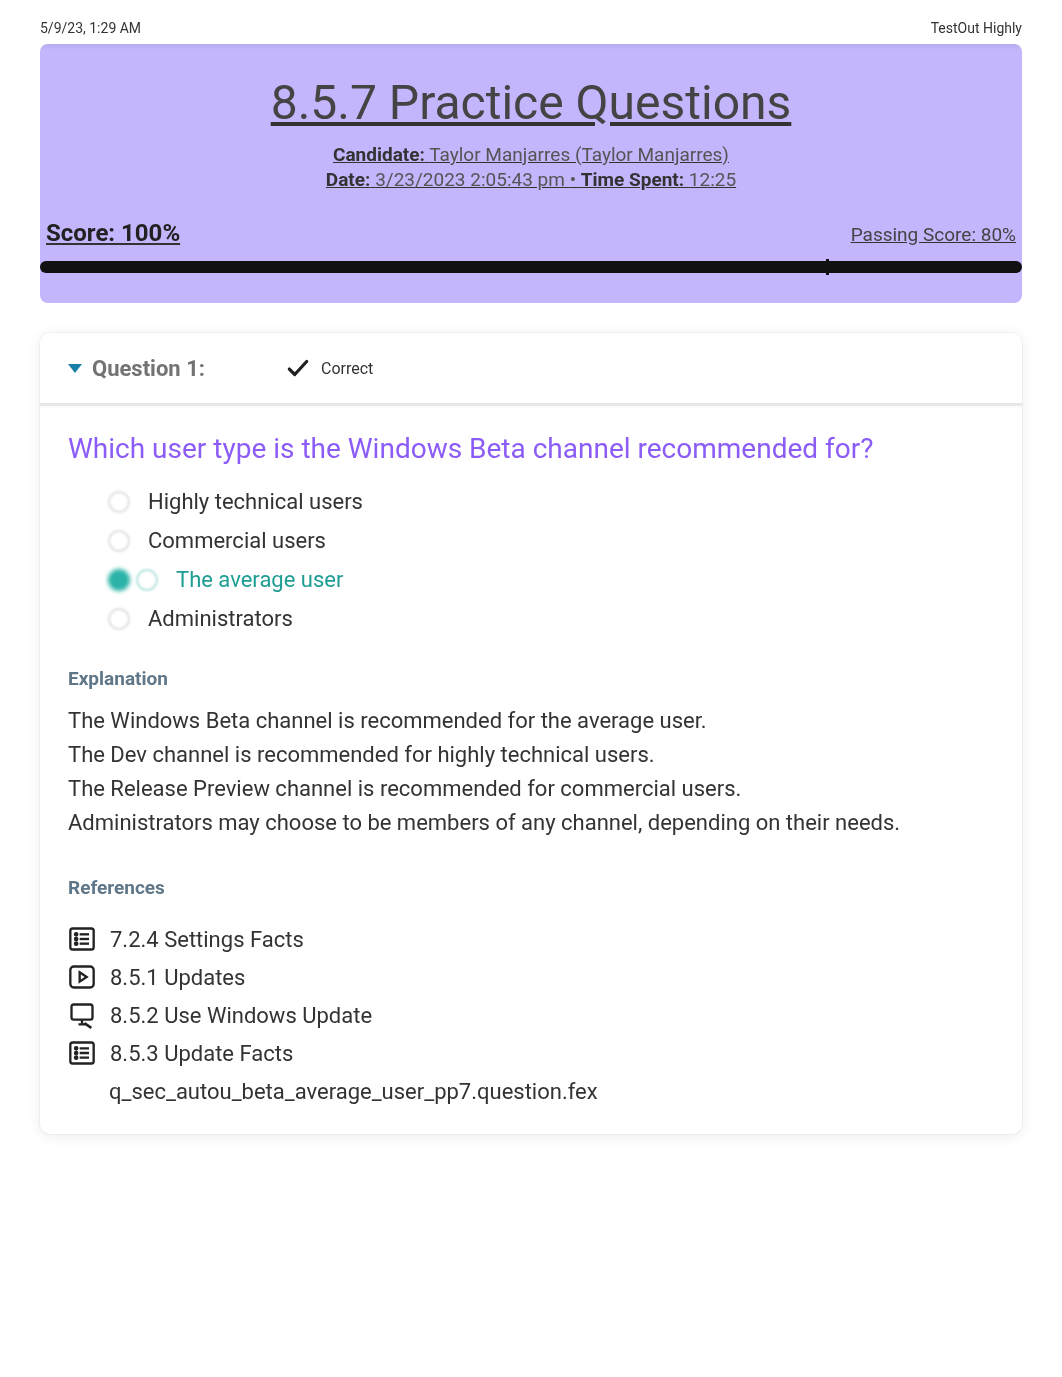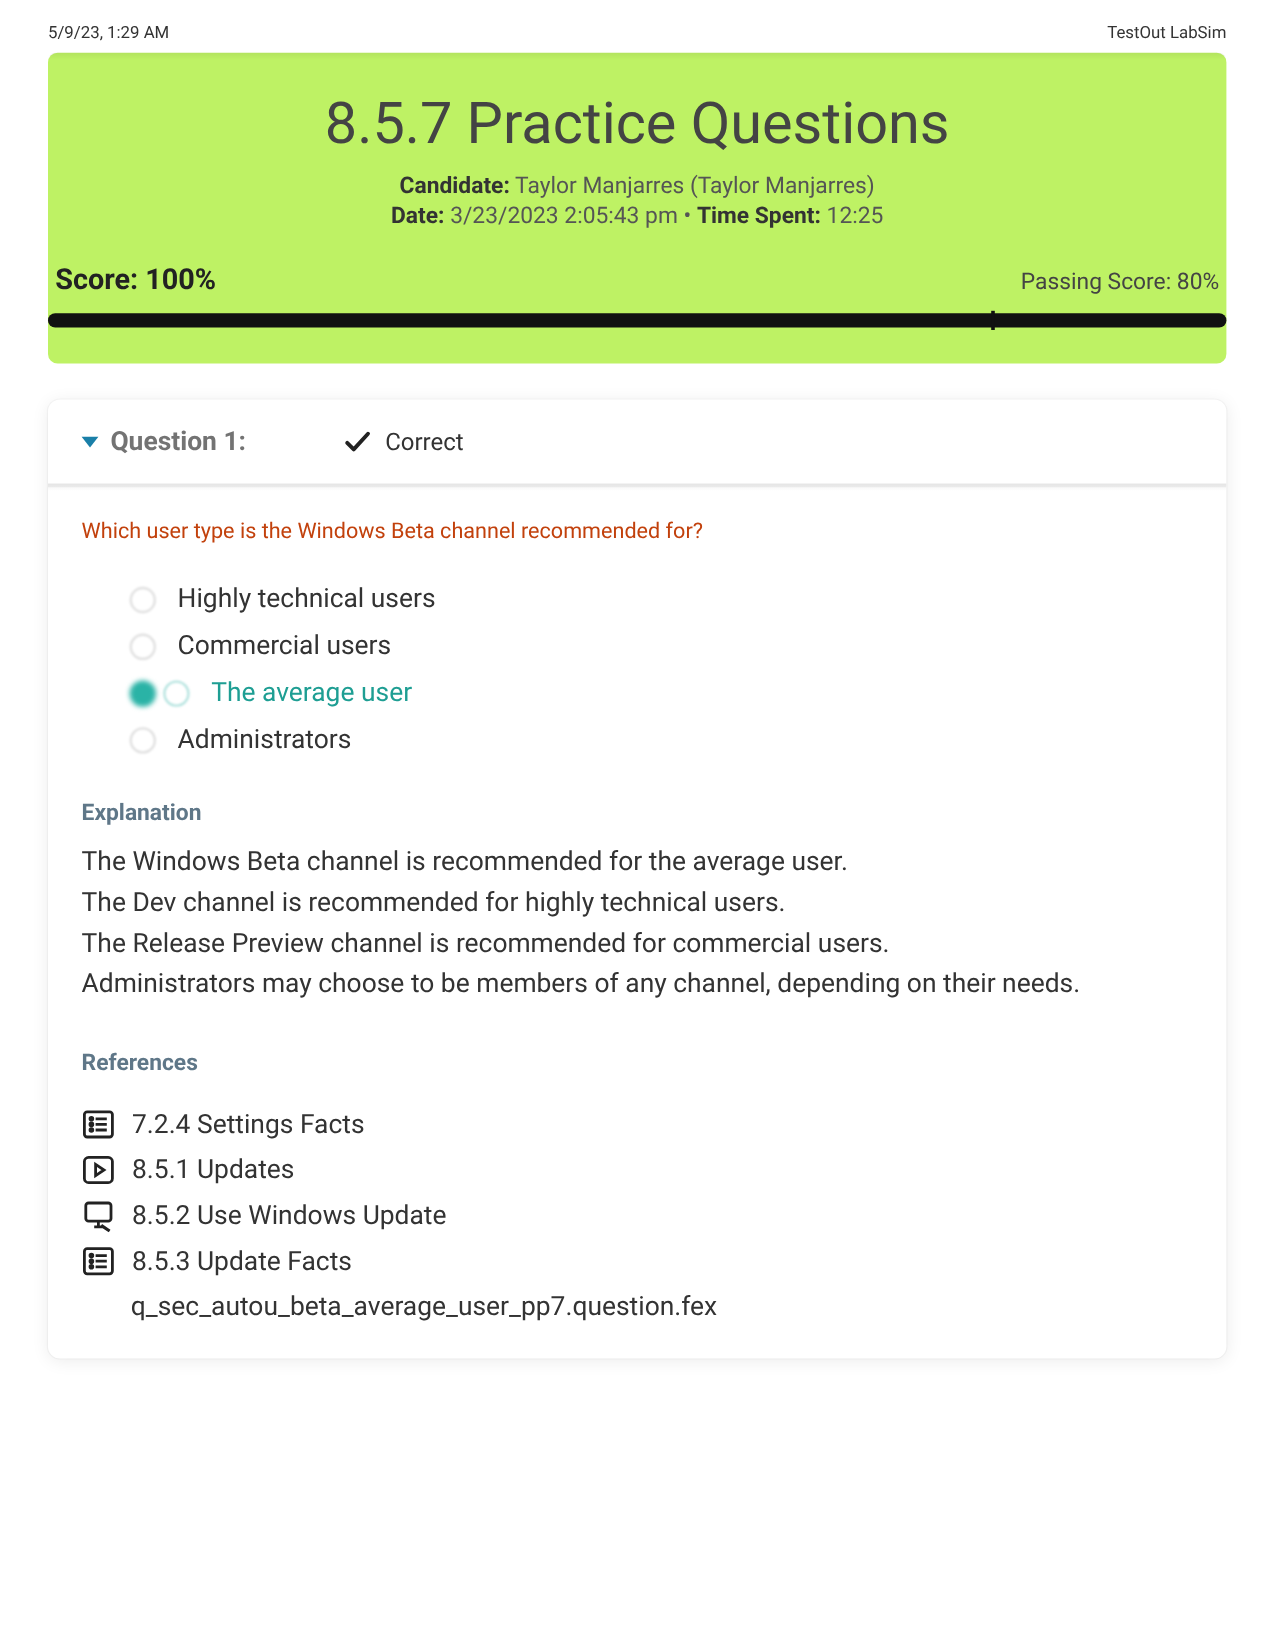--- a/index.html
+++ b/index.html
@@ -13,24 +13,25 @@
       display: flex;
       justify-content: space-between;
       padding: 20px 40px 8px 40px;
       font-size: 14px;
       color: #333;
     }
     .main-container {
       padding: 0 40px 40px 40px;
     }
     .summary-card {
-      background: #bef264;
+      background: #c4b5fd;
       border-radius: 8px;
       padding: 20px 0 30px 0;
       position: relative;
+      text-decoration: underline;
     }
     .summary-card::before {
       content:"";
       position:absolute;
       top:0; left:0; right:0;
       height:6px;
       background: linear-gradient(to bottom, rgba(0,0,0,0.06), rgba(0,0,0,0));
       border-radius: 8px 8px 0 0;
     }
     .title {
@@ -108,34 +109,34 @@
     }
     .q-title {
       color: #737373;
       font-weight: 700;
       font-size: 22px;
       margin-right: 80px;
     }
     .check-wrap {
       display: flex;
       align-items: center;
-      font-size: 20px;
+      font-size: 16px;
       color: #333;
     }
     .check-icon {
       width: 26px; height: 26px;
       margin-right: 10px;
     }
     .q-body {
       padding: 26px 28px 30px 28px;
     }
     .q-text {
-      font-size: 18px;
-      color: #c2410c;
-      margin-bottom: 34px;
+      font-size: 28px;
+      color: #8b5cf6;
+      margin-bottom: 24px;
     }
     .options { margin-left: 40px; }
     .option {
       display: flex;
       align-items: center;
       margin: 14px 0;
       font-size: 22px;
     }
     .radio-outer {
       width: 22px; height: 22px;
@@ -185,21 +186,21 @@
       color: #333;
       margin-top: 12px;
       margin-left: 41px;
     }
   </style>
 </head>
 <body>
 
 <div class="print-header">
   <span>5/9/23, 1:29 AM</span>
-  <span>TestOut LabSim</span>
+  <span>TestOut Highly</span>
 </div>
 
 <div class="main-container">
   <div class="summary-card">
     <h1 class="title">8.5.7 Practice Questions</h1>
     <div class="meta-line">
       <span class="label">Candidate:</span>
       <span>Taylor Manjarres (Taylor Manjarres)</span>
     </div>
     <div class="meta-line">

